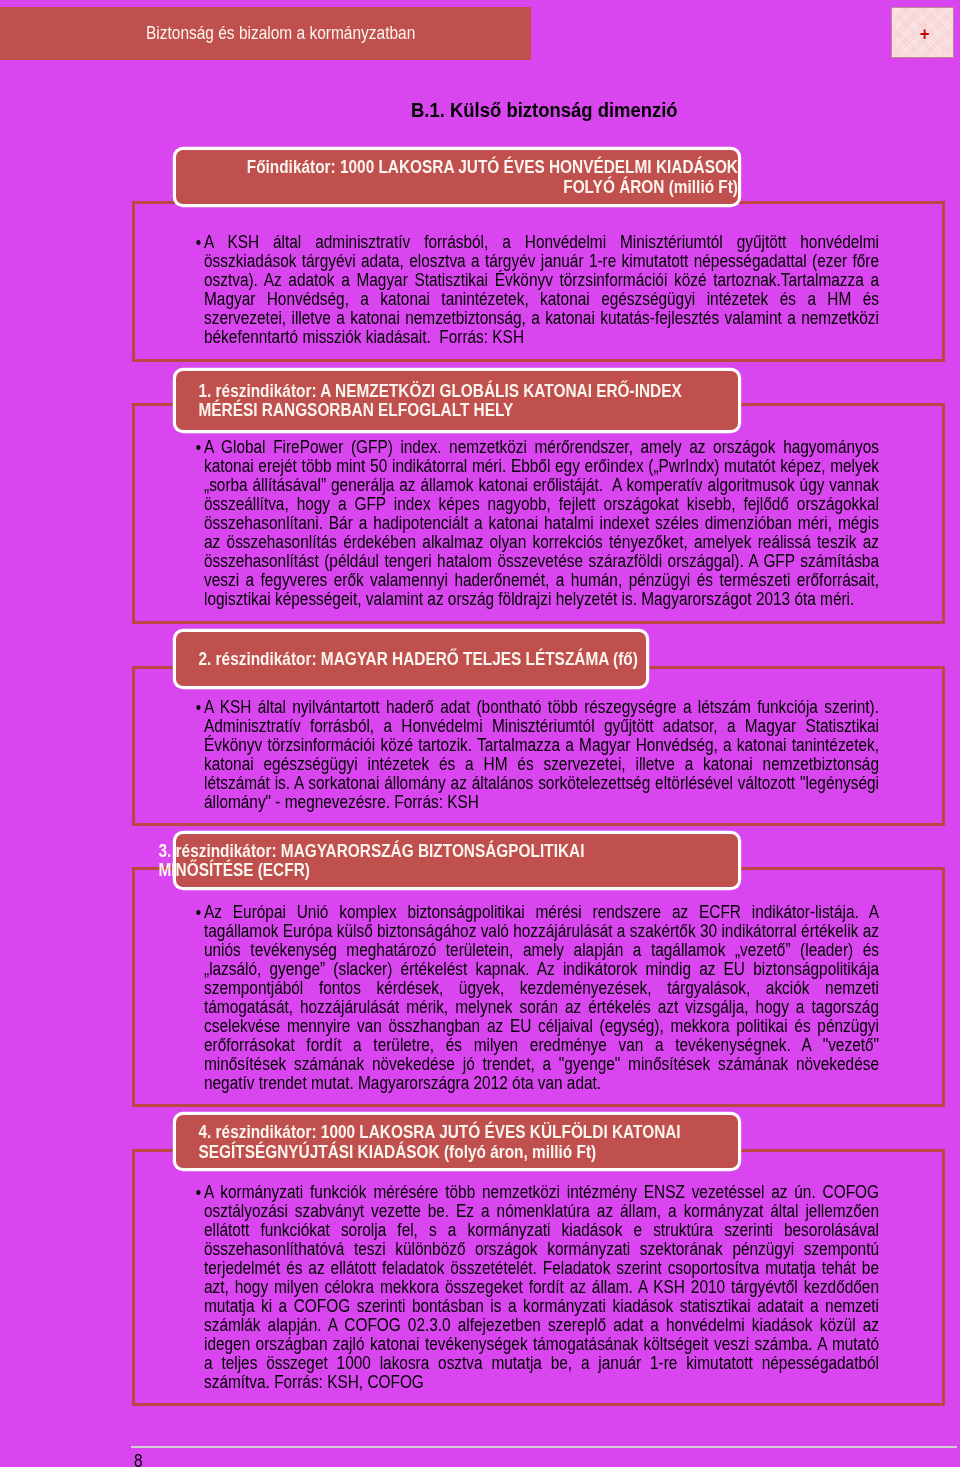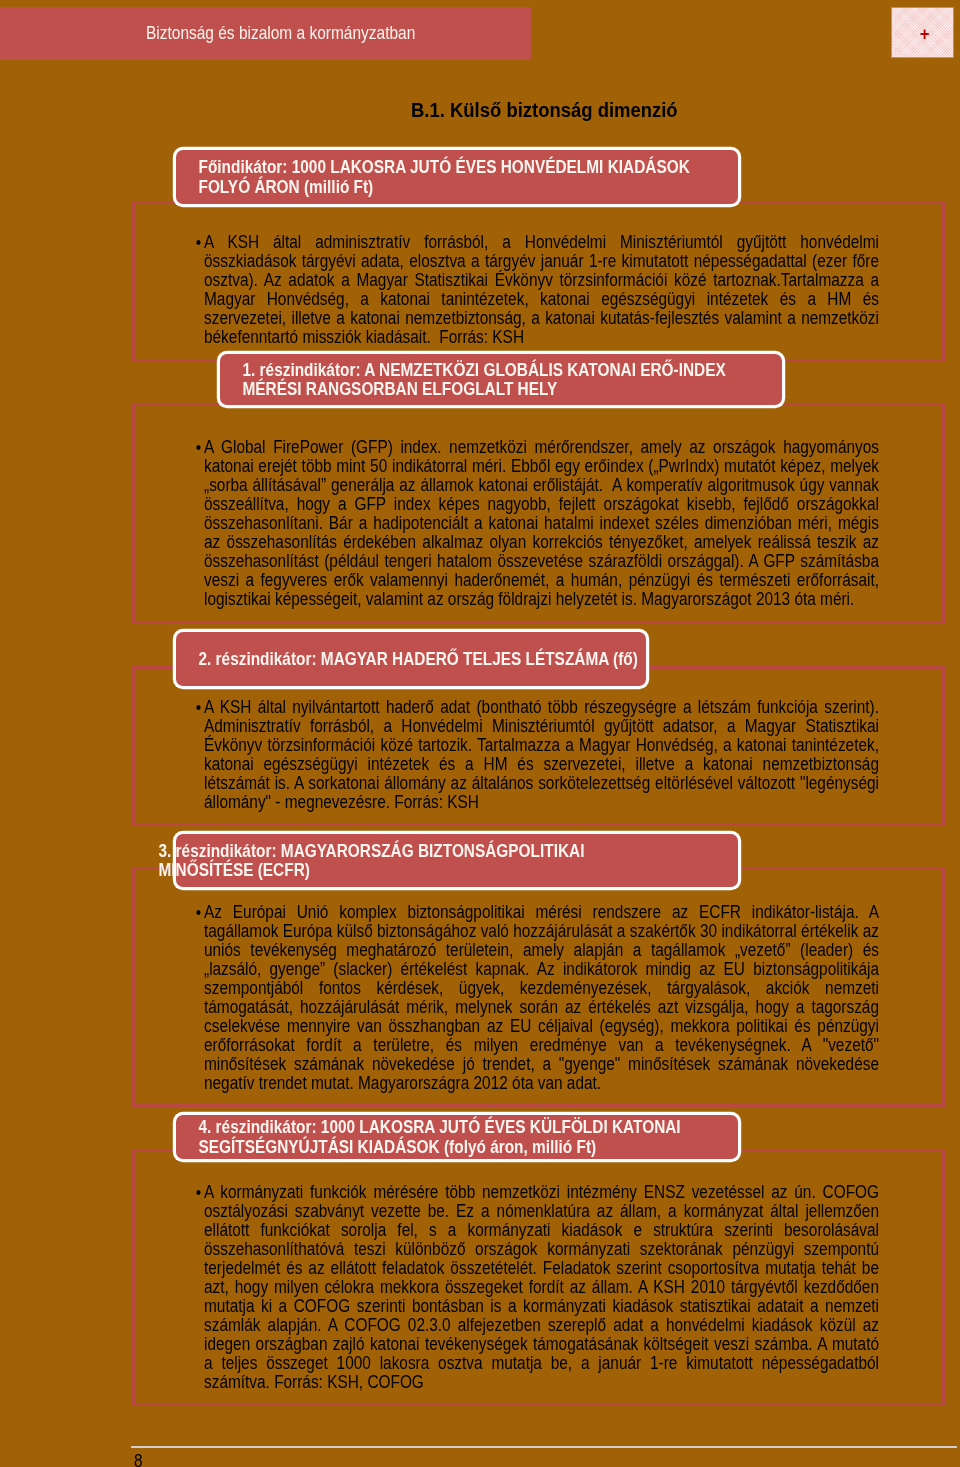--- a/index.html
+++ b/index.html
@@ -1,18 +1,18 @@
 <!DOCTYPE html>
 <html><head>
 <meta charset="utf-8">
 <style>
   html,body{margin:0;padding:0;background:#fff;}
   body{width:960px;height:1467px;font-family:"Liberation Sans",sans-serif;
        -webkit-font-smoothing:antialiased;}
-  .page{position:relative;width:960px;height:1467px;overflow:hidden;background:#a16207;}
+  .page{position:relative;width:960px;height:1467px;overflow:hidden;background:#d946ef;}
 
   
   .sqz{transform:scaleX(0.875);transform-origin:left top;}
 
   
   .banner{position:absolute;left:0;top:7px;width:530.5px;height:52.6px;background:#C0504D;}
   .banner-text{position:absolute;left:145.5px;top:24.5px;font-size:17.7px;color:#FCF4EE;
                white-space:nowrap;line-height:17.7px;}
   .plusbox{position:absolute;left:891px;top:7px;width:63px;height:51px;
            background:#F6CACA;border:1px solid #BE8A8A;box-sizing:border-box;
@@ -50,31 +50,31 @@
   <div class="banner-text sqz">Biztonság és bizalom a kormányzatban</div>
 
   <div class="plusbox">
     <div class="plus">+</div>
   </div>
 
   <div class="title sqz">B.1. Külső biztonság dimenzió</div>
 
   <div class="sec">
     <div class="frame" style="left:132px;top:200.5px;width:812.5px;height:161.0px;"></div>
-    <div class="cap" style="left:176px;top:150.0px;width:562px;height:53.5px;">
+    <div class="cap" style="left:176px;top:150.0px;width:562px;height:53.5px;text-align:right;">
         <div class="cap-inner sqz" style="width:642.29px;padding-left:25.71px;box-sizing:border-box;">
           <div class="cap-line">Főindikátor: 1000 LAKOSRA JUTÓ ÉVES HONVÉDELMI KIADÁSOK</div>
           <div class="cap-line">FOLYÓ ÁRON (millió Ft)</div>
         </div>
       </div>
     <div class="body sqz" style="left:204px;top:233.2px;width:771.43px;"><span class="bullet">•</span><span>A KSH által adminisztratív forrásból, a Honvédelmi Minisztériumtól gyűjtött honvédelmi összkiadások tárgyévi adata, elosztva a tárgyév január 1-re kimutatott népességadattal (ezer főre osztva). Az adatok a Magyar Statisztikai Évkönyv törzsinformációi közé tartoznak.Tartalmazza a Magyar Honvédség, a katonai tanintézetek, katonai egészségügyi intézetek és a HM és szervezetei, illetve a katonai nemzetbiztonság, a katonai kutatás-fejlesztés valamint a nemzetközi békefenntartó missziók kiadásait.  Forrás: KSH</span></div>
   </div>
   <div class="sec">
     <div class="frame" style="left:132px;top:402.5px;width:812.5px;height:221.5px;"></div>
-    <div class="cap" style="left:176px;top:354px;width:562px;height:51px;margin-left:44px;">
+    <div class="cap" style="left:176px;top:371px;width:562px;height:59px;">
         <div class="cap-inner sqz" style="width:642.29px;padding-left:25.71px;box-sizing:border-box;">
           <div class="cap-line">1. részindikátor: A NEMZETKÖZI GLOBÁLIS KATONAI ERŐ-INDEX</div>
           <div class="cap-line">MÉRÉSI RANGSORBAN ELFOGLALT HELY</div>
         </div>
       </div>
     <div class="body sqz" style="left:204px;top:437.7px;width:771.43px;"><span class="bullet">•</span><span>A Global FirePower (GFP) index. nemzetközi mérőrendszer, amely az országok hagyományos katonai erejét több mint 50 indikátorral méri. Ebből egy erőindex („PwrIndx) mutatót képez, melyek „sorba állításával” generálja az államok katonai erőlistáját.  A komperatív algoritmusok úgy vannak összeállítva, hogy a GFP index képes nagyobb, fejlett országokat kisebb, fejlődő országokkal összehasonlítani. Bár a hadipotenciált a katonai hatalmi indexet széles dimenzióban méri, mégis az összehasonlítás érdekében alkalmaz olyan korrekciós tényezőket, amelyek reálissá teszik az összehasonlítást (például tengeri hatalom összevetése szárazföldi országgal). A GFP számításba veszi a fegyveres erők valamennyi haderőnemét, a humán, pénzügyi és természeti erőforrásait, logisztikai képességeit, valamint az ország földrajzi helyzetét is. Magyarországot 2013 óta méri.</span></div>
   </div>
   <div class="sec">
     <div class="frame" style="left:132px;top:665.5px;width:812.5px;height:160.5px;"></div>
     <div class="cap" style="left:176px;top:632.0px;width:470px;height:54.2px;">
@@ -89,21 +89,21 @@
     <div class="cap" style="left:176px;top:833.8px;width:562px;height:53.4px;align-items:center;">
         <div class="cap-inner sqz" style="width:642.29px;padding-left:25.71px;box-sizing:border-box;">
           <div class="cap-line">3. részindikátor: MAGYARORSZÁG BIZTONSÁGPOLITIKAI</div>
           <div class="cap-line">MINŐSÍTÉSE (ECFR)</div>
         </div>
       </div>
     <div class="body sqz" style="left:204px;top:902.7px;width:771.43px;"><span class="bullet">•</span><span>Az Európai Unió komplex biztonságpolitikai mérési rendszere az ECFR indikátor-listája. A tagállamok Európa külső biztonságához való hozzájárulását a szakértők 30 indikátorral értékelik az uniós tevékenység meghatározó területein, amely alapján a tagállamok „vezető” (leader) és „lazsáló, gyenge” (slacker) értékelést kapnak. Az indikátorok mindig az EU biztonságpolitikája szempontjából fontos kérdések, ügyek, kezdeményezések, tárgyalások, akciók nemzeti támogatását, hozzájárulását mérik, melynek során az értékelés azt vizsgálja, hogy a tagország cselekvése mennyire van összhangban az EU céljaival (egység), mekkora politikai és pénzügyi erőforrásokat fordít a területre, és milyen eredménye van a tevékenységnek. A "vezető" minősítések számának növekedése jó trendet, a "gyenge" minősítések számának növekedése negatív trendet mutat. Magyarországra 2012 óta van adat.</span></div>
   </div>
   <div class="sec">
     <div class="frame" style="left:132px;top:1148.5px;width:812.5px;height:257.5px;"></div>
-    <div class="cap" style="left:176px;top:1115.4px;width:562px;height:44px;">
+    <div class="cap" style="left:176px;top:1115.4px;width:562px;height:53.0px;">
         <div class="cap-inner sqz" style="width:642.29px;padding-left:25.71px;box-sizing:border-box;">
           <div class="cap-line">4. részindikátor: 1000 LAKOSRA JUTÓ ÉVES KÜLFÖLDI KATONAI</div>
           <div class="cap-line">SEGÍTSÉGNYÚJTÁSI KIADÁSOK (folyó áron, millió Ft)</div>
         </div>
       </div>
     <div class="body sqz" style="left:204px;top:1182.5px;width:771.43px;"><span class="bullet">•</span><span>A kormányzati funkciók mérésére több nemzetközi intézmény ENSZ vezetéssel az ún. COFOG osztályozási szabványt vezette be. Ez a nómenklatúra az állam, a kormányzat által jellemzően ellátott funkciókat sorolja fel, s a kormányzati kiadások e struktúra szerinti besorolásával összehasonlíthatóvá teszi különböző országok kormányzati szektorának pénzügyi szempontú terjedelmét és az ellátott feladatok összetételét. Feladatok szerint csoportosítva mutatja tehát be azt, hogy milyen célokra mekkora összegeket fordít az állam. A KSH 2010 tárgyévtől kezdődően mutatja ki a COFOG szerinti bontásban is a kormányzati kiadások statisztikai adatait a nemzeti számlák alapján. A COFOG 02.3.0 alfejezetben szereplő adat a honvédelmi kiadások közül az idegen országban zajló katonai tevékenységek támogatásának költségeit veszi számba. A mutató a teljes összeget 1000 lakosra osztva mutatja be, a január 1-re kimutatott népességadatból számítva. Forrás: KSH, COFOG</span></div>
   </div>
 
   <div class="foot-rule"></div>
   <div class="page-num sqz">8</div>

